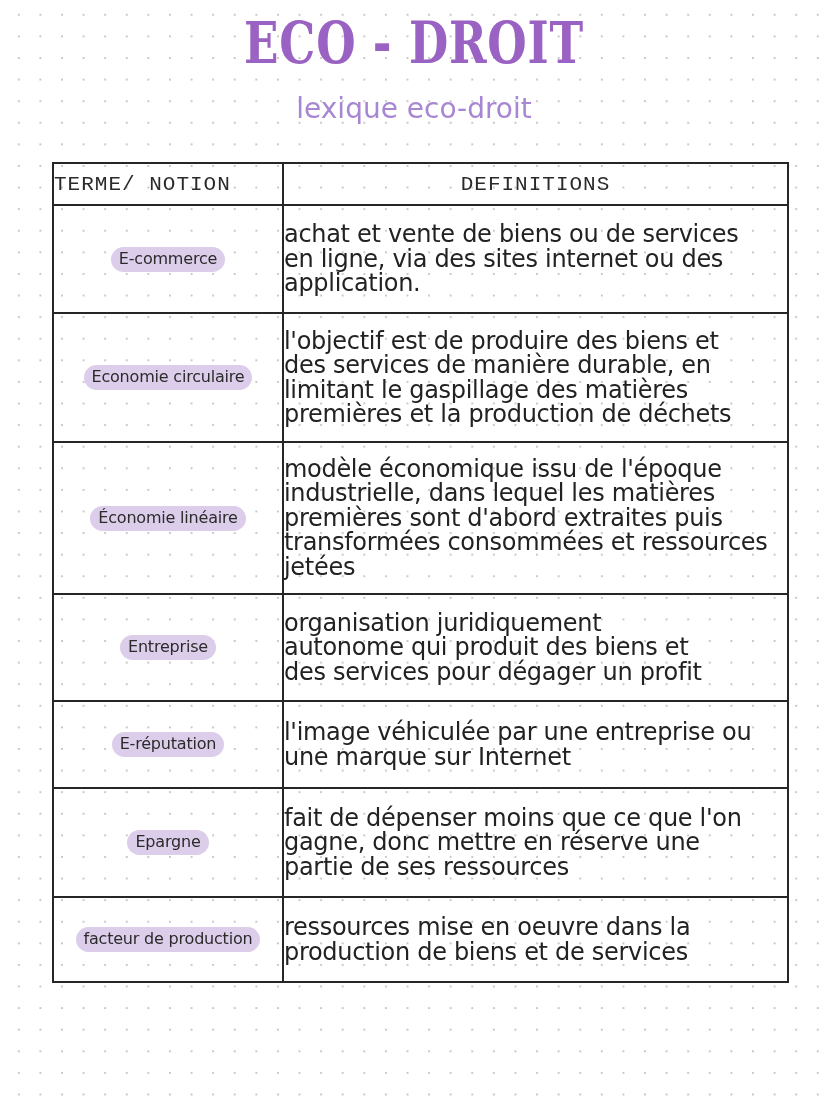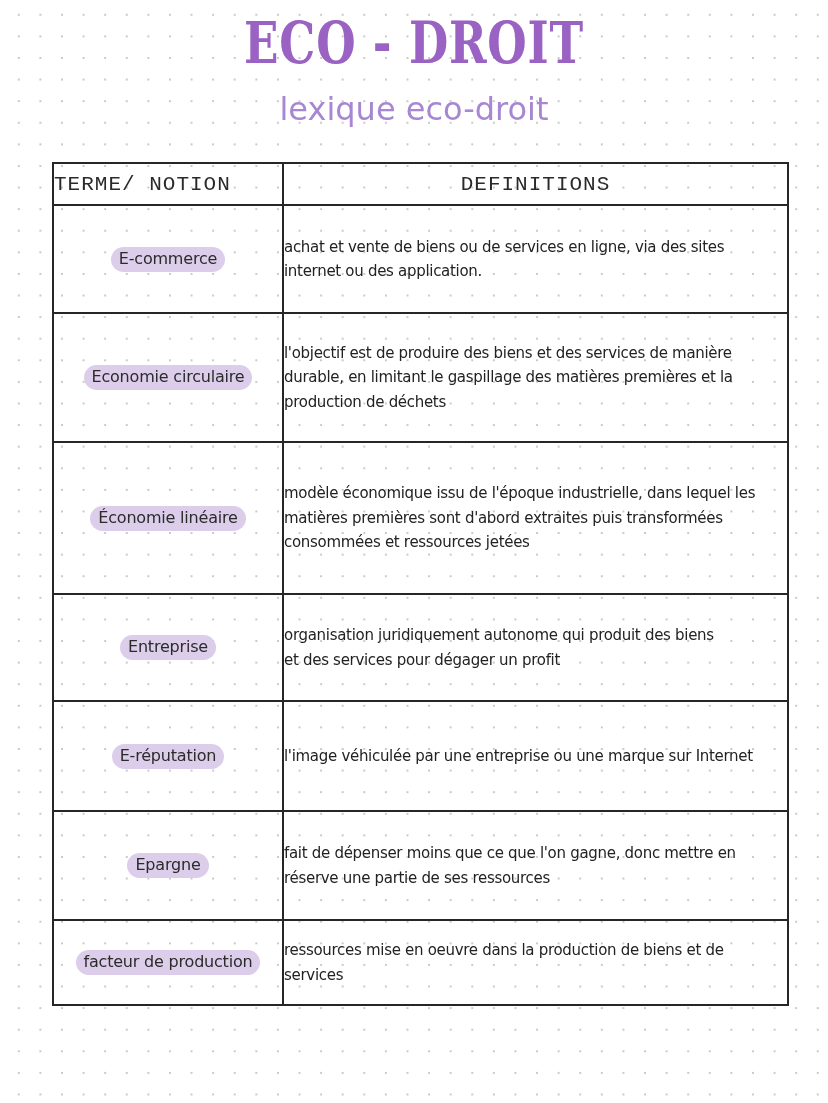--- a/index.html
+++ b/index.html
@@ -22,21 +22,21 @@
     letter-spacing: 1px;
     color: #9a62c2;
     transform: scaleX(0.78);
     transform-origin: center;
     line-height: 70px;
   }
   .subtitle {
     position: absolute; left: 0; width: 828px; top: 92px;
     text-align: center;
     font-family: "DejaVu Sans", sans-serif;
-    font-size: 32px;
+    font-size: 28px;
     color: #a887d2;
     line-height: 34px;
     padding-left: 0;
   }
   table.lexique {
     position: absolute; left: 52px; top: 162px;
     width: 737px;
     border-collapse: collapse;
     table-layout: fixed;
   }
@@ -63,21 +63,21 @@
     color: #2b2b2b;
     background: #dccdea;
     border-radius: 14px;
     padding: 1px 8px 2px 8px;
     line-height: 22px;
     letter-spacing: -0.2px;
   }
   td.def {
     padding-left: 26px; padding-right: 10px;
     font-family: "DejaVu Sans", sans-serif;
-    font-size: 15px;
+    font-size: 24px;
     line-height: 24.5px;
     color: #222;
     letter-spacing: -0.3px;
   }
   .def-text { display: block; }
 </style>
 </head>
 <body>
 
 <div class="title">ECO - DROIT</div>
@@ -108,21 +108,21 @@
       <td class="def">
           <span class="def-text">modèle économique issu de l'époque industrielle, dans lequel les matières premières sont d'abord extraites puis transformées consommées et ressources jetées</span>
         </td>
     </tr>
     <tr style="height:107px;">
       <td class="term"><span class="hl">Entreprise</span></td>
       <td class="def">
           <span class="def-text" style="padding-right:60px;">organisation juridiquement autonome qui produit des biens et des services pour dégager un profit</span>
         </td>
     </tr>
-    <tr style="height:110px;margin-left:26px;">
+    <tr style="height:87px;margin-left:26px;">
       <td class="term"><span class="hl">E-réputation</span></td>
       <td class="def">
           <span class="def-text" style="padding-right:30px;">l'image véhiculée par une entreprise ou une marque sur Internet</span>
         </td>
     </tr>
     <tr style="height:109px;margin-top:48px;">
       <td class="term"><span class="hl">Epargne</span></td>
       <td class="def">
           <span class="def-text" style="padding-right:30px;">fait de dépenser moins que ce que l'on gagne, donc mettre en réserve une partie de ses ressources</span>
         </td>

